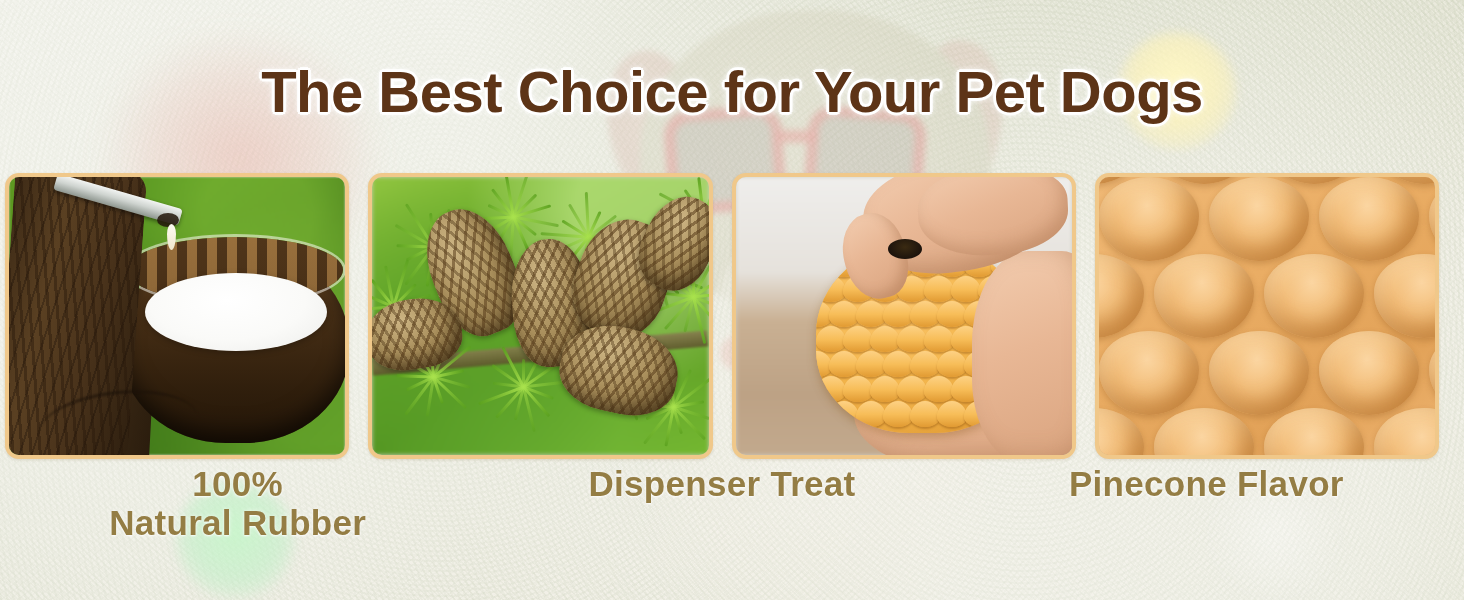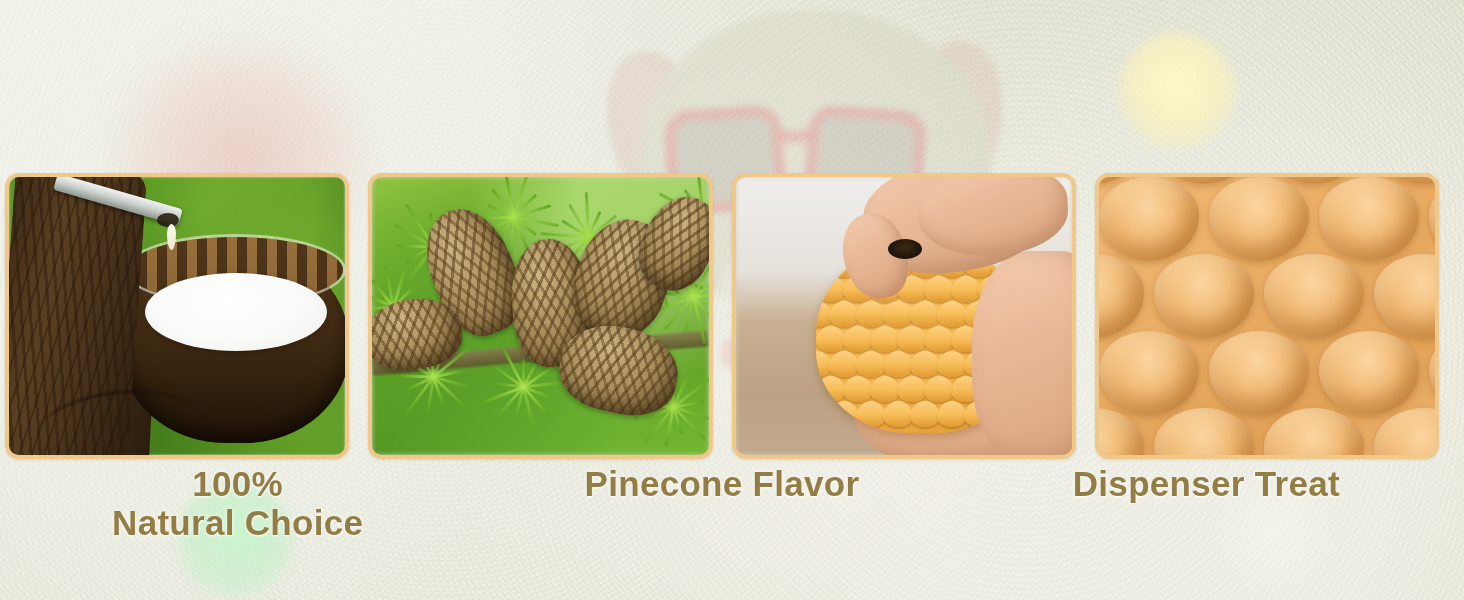--- a/index.html
+++ b/index.html
@@ -392,20 +392,21 @@
     <div class="gd-glass-l"></div>
     <div class="gd-glass-r"></div>
     <div class="gd-bridge"></div>
     <div class="gd-collar"></div>
   </div>
 
   <div class="bokeh bokeh-yellow"></div>
   <div class="bokeh bokeh-green"></div>
   <div class="bokeh bokeh-soft-br"></div>
 
+  <div class="title">The Best Choice for Your Pet Dogs</div>
 
   <div class="panel-row">
 
     <div class="panel">
       <div class="photo">
         <div class="p1-bg"></div>
         <div class="p1-trunk2"></div>
         <div class="p1-bowl"></div>
         <div class="p1-bowl-rim"></div>
         <div class="p1-latex"></div>
@@ -688,23 +689,23 @@
             <div class="diamond" style="left: 275px; top: 231.24px; width: 100px; height: 84px; border-radius: 50% / 46% 46% 54% 54%; transform: rotate(0deg);"></div>
           </div>
       </div>
     </div>
 
   </div>
 
   <div class="caption-row">
     <div class="caption">
       <span class="l1">100%</span>
-      <span class="l2">Natural Choice</span>
+      <span class="l2">Natural Rubber</span>
+    </div>
+    <div class="caption">
+      <span class="l1">Dispenser Treat</span>
     </div>
     <div class="caption">
       <span class="l1">Pinecone Flavor</span>
     </div>
-    <div class="caption">
-      <span class="l1">Dispenser Treat</span>
-    </div>
   </div>
 
 </div>
 
 </body></html>

